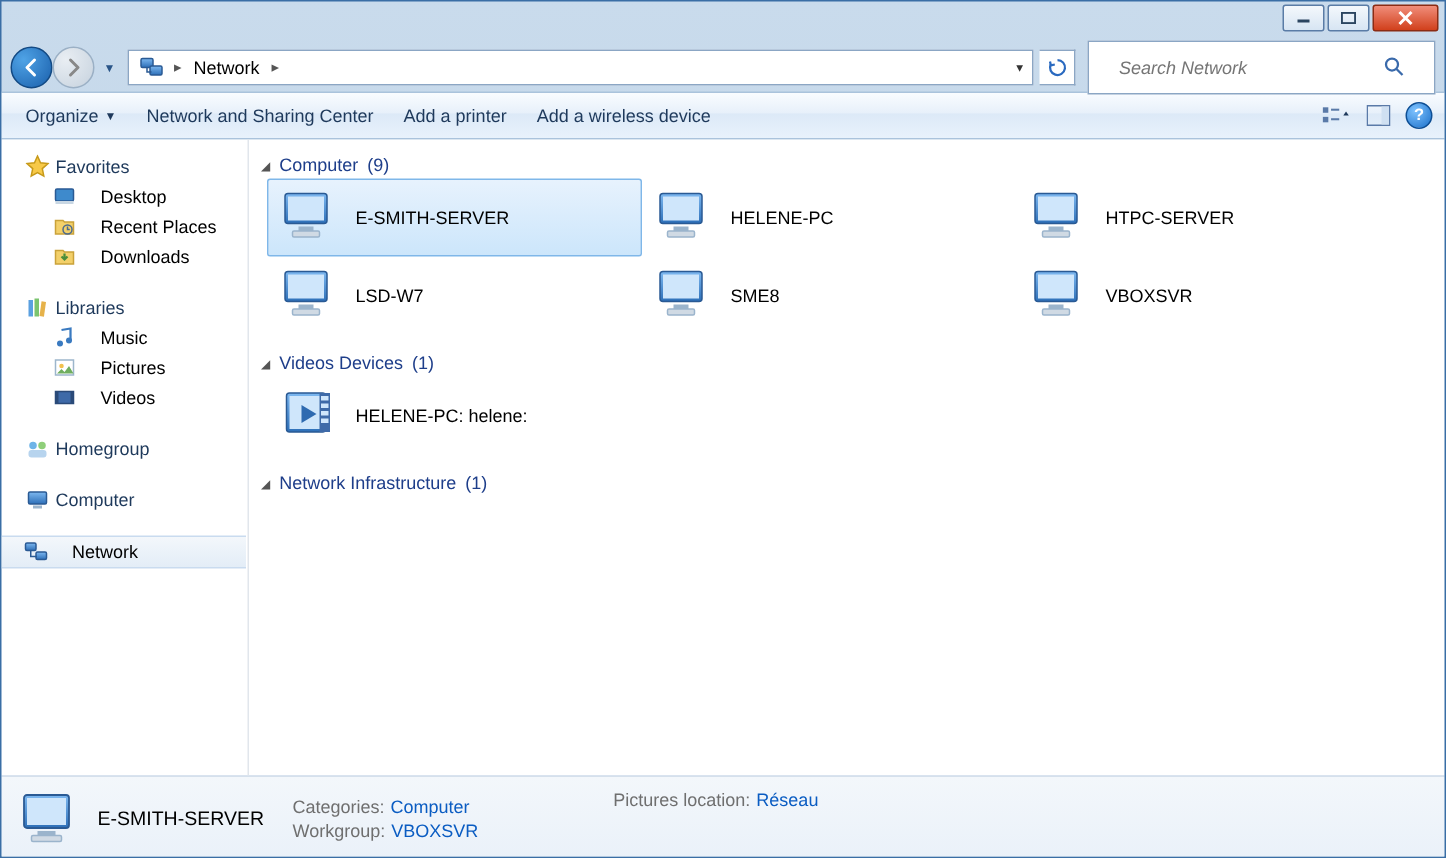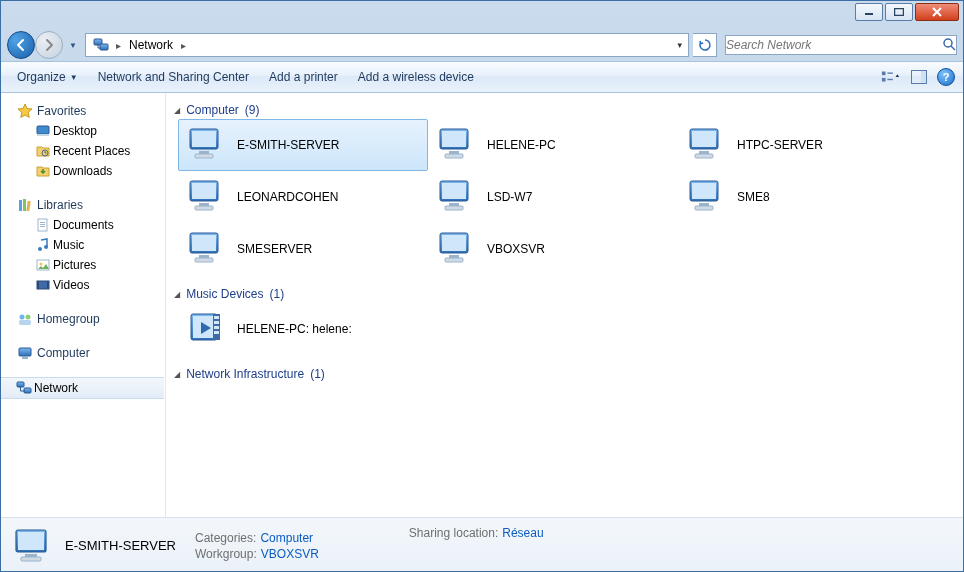--- a/index.html
+++ b/index.html
@@ -16,40 +16,40 @@
 .navbtns { display: flex; align-items: center; gap:0; }
 .roundbtn { width: 28px; height: 28px; border-radius: 50%; background: radial-gradient(circle at 30% 30%, #4fa3e6, #1a5fab); display:flex;align-items:center;justify-content:center; border:1px solid #134a84;}
 .roundbtn.fwd { background: radial-gradient(circle at 30% 30%, #e9eef3, #c6d2de); border-color:#9bb0c5;}
 .roundbtn svg{display:block;}
 .addrbar { flex: 1; height: 24px; background: #fff; border: 1px solid #8ba6c4; display: flex; align-items: center; padding: 0 2px; }
 .addrbar .neticon { width:18px;height:18px;margin:0 4px;}
 .addrbar .segment { padding: 0 6px; height:100%; display:flex;align-items:center; }
 .addrbar .arrow { color:#555; font-size:10px; padding:0 2px;}
 .addrbar .dropdown-arrow{margin-left:auto;margin-right:4px;color:#333;font-size:9px;}
 .refreshbtn { width:24px;height:24px;background:#fff;border:1px solid #8ba6c4;border-left:none;display:flex;align-items:center;justify-content:center;color:#2a5da8;}
-.searchbox { width: 232px; height: 20px; background: #fff; border: 1px solid #8ba6c4; display: flex; align-items: center; padding: 0 0; margin-left: 4px;}
+.searchbox { width: 232px; height: 36px; background: #fff; border: 1px solid #8ba6c4; display: flex; align-items: center; padding: 0 20px; margin-left: 4px;}
 .searchbox input { flex:1; border:none; outline:none; font-style: italic; color:#777; font-size:12px;}
 .searchbox .magnify{ color:#3a6aab;}
 
 
 .toolbar { height: 32px; background: linear-gradient(#f9fcff,#e7f0fa 45%,#dce9f7 46%,#e8f2fc); border-top:1px solid #aac3dc; border-bottom:1px solid #aac3dc; display:flex; align-items:center; padding:0 8px; gap:4px;}
 .tbitem { padding: 4px 8px; color:#1e395b; display:flex; align-items:center; gap:4px; border-radius:2px;text-align:right;}
 .tbitem .dd{font-size:8px;color:#1e395b;}
 .tbspacer{flex:1;}
 .tbright { display:flex;align-items:center;gap:8px;}
 .tbright .iconbtn{width:20px;height:20px;display:flex;align-items:center;justify-content:center;}
 .helpbtn{width:18px;height:18px;border-radius:50%;background:radial-gradient(circle at 35% 30%,#7fc3ff,#1a6fc9);color:#fff;display:flex;align-items:center;justify-content:center;font-weight:bold;font-size:11px;border:1px solid #0d4e94;}
 
 
 .mainarea { height: 424px; display:flex; background:#fff;}
 .sidebar { width: 165px; border-right: 1px solid #e1e6ec; padding-top: 8px; overflow:auto;}
 .sidegroup { margin-bottom: 14px; text-align: center; }
 .sidehead { display:flex; align-items:center; gap:4px; padding: 2px 4px 2px 16px; color:#1e395b;}
 .sidehead.plain{padding-left:16px;}
-.sideitem { display:flex; align-items:center; gap:2px; padding: 2px 4px 2px 34px; color:#000;}
+.sideitem { display:flex; align-items:center; gap:16px; padding: 2px 4px 2px 34px; color:#000;}
 .sideitem.selected-row{background:linear-gradient(#f3f7fb,#e3edf7);border:1px solid #c9dbef;border-left:none;border-right:none;padding-left:15px;margin-right:1px;}
 .ico{width:16px;height:16px;display:inline-flex;align-items:center;justify-content:center;}
 
 
 .content { flex:1; overflow:auto; padding: 8px 4px 8px 4px;}
 .cat{margin-bottom:10px;}
 .cathead { display:flex; align-items:center; gap:6px; padding:2px 4px; color:#1e3e8a;}
 .cathead .expand{color:#555;font-size:8px;}
 .cathead .name{color:#1e3e8a;} .cathead .count{color:#1e3e8a;}
 .catbody { display:flex; flex-wrap:wrap; padding-left:8px;}
@@ -225,31 +225,20 @@
               <rect x="6" y="2" width="3" height="12" fill="#7bc46f"></rect>
               <rect x="10" y="4" width="3" height="10" fill="#e6b24a" transform="rotate(8 11.5 9)"></rect>
             </svg>
           </span>
         <span>Libraries</span>
       </div>
       <div class="libitems">
           <div class="sideitem">
             <span class="ico">
               <svg width="16" height="16" viewBox="0 0 16 16">
-                <rect x="3" y="2" width="9" height="12" fill="#fff" stroke="#9db6cc"></rect>
-                <rect x="5" y="5" width="5" height="1" fill="#9db6cc"></rect>
-                <rect x="5" y="7" width="5" height="1" fill="#9db6cc"></rect>
-                <rect x="5" y="9" width="5" height="1" fill="#9db6cc"></rect>
-              </svg>
-            </span>
-            <span>Documents</span>
-          </div>
-          <div class="sideitem">
-            <span class="ico">
-              <svg width="16" height="16" viewBox="0 0 16 16">
                 <path d="M6 3 l6 -1 v8" stroke="#3a7ac0" fill="none" stroke-width="1.5"></path>
                 <circle cx="5" cy="12" r="2" fill="#3a7ac0"></circle>
                 <circle cx="11" cy="10" r="2" fill="#3a7ac0"></circle>
               </svg>
             </span>
             <span>Music</span>
           </div>
           <div class="sideitem">
             <span class="ico">
               <svg width="16" height="16" viewBox="0 0 16 16">
@@ -344,64 +333,46 @@
               </svg></span>
             <span class="netlabel">HTPC-SERVER</span>
           </div>
           <div class="networkitem">
             <span class="pcico"><svg width="42" height="42" viewBox="0 0 42 42">
                 <rect x="5" y="5" width="28" height="20" rx="2" fill="url(#scrblue)" stroke="#2a5a94" stroke-width="1"></rect>
                 <rect x="7" y="7" width="24" height="16" fill="#cfe6fb"></rect>
                 <rect x="14" y="27" width="10" height="3" fill="#9bb4cc"></rect>
                 <rect x="10" y="30" width="18" height="4" rx="1" fill="#d0dae4" stroke="#9bb4cc"></rect>
               </svg></span>
-            <span class="netlabel">LEONARDCOHEN</span>
-          </div>
-          <div class="networkitem">
-            <span class="pcico"><svg width="42" height="42" viewBox="0 0 42 42">
-                <rect x="5" y="5" width="28" height="20" rx="2" fill="url(#scrblue)" stroke="#2a5a94" stroke-width="1"></rect>
-                <rect x="7" y="7" width="24" height="16" fill="#cfe6fb"></rect>
-                <rect x="14" y="27" width="10" height="3" fill="#9bb4cc"></rect>
-                <rect x="10" y="30" width="18" height="4" rx="1" fill="#d0dae4" stroke="#9bb4cc"></rect>
-              </svg></span>
             <span class="netlabel">LSD-W7</span>
           </div>
           <div class="networkitem">
             <span class="pcico"><svg width="42" height="42" viewBox="0 0 42 42">
                 <rect x="5" y="5" width="28" height="20" rx="2" fill="url(#scrblue)" stroke="#2a5a94" stroke-width="1"></rect>
                 <rect x="7" y="7" width="24" height="16" fill="#cfe6fb"></rect>
                 <rect x="14" y="27" width="10" height="3" fill="#9bb4cc"></rect>
                 <rect x="10" y="30" width="18" height="4" rx="1" fill="#d0dae4" stroke="#9bb4cc"></rect>
               </svg></span>
             <span class="netlabel">SME8</span>
-          </div>
-          <div class="networkitem">
-            <span class="pcico"><svg width="42" height="42" viewBox="0 0 42 42">
-                <rect x="5" y="5" width="28" height="20" rx="2" fill="url(#scrblue)" stroke="#2a5a94" stroke-width="1"></rect>
-                <rect x="7" y="7" width="24" height="16" fill="#cfe6fb"></rect>
-                <rect x="14" y="27" width="10" height="3" fill="#9bb4cc"></rect>
-                <rect x="10" y="30" width="18" height="4" rx="1" fill="#d0dae4" stroke="#9bb4cc"></rect>
-              </svg></span>
-            <span class="netlabel">SMESERVER</span>
           </div>
           <div class="networkitem">
             <span class="pcico"><svg width="42" height="42" viewBox="0 0 42 42">
                 <rect x="5" y="5" width="28" height="20" rx="2" fill="url(#scrblue)" stroke="#2a5a94" stroke-width="1"></rect>
                 <rect x="7" y="7" width="24" height="16" fill="#cfe6fb"></rect>
                 <rect x="14" y="27" width="10" height="3" fill="#9bb4cc"></rect>
                 <rect x="10" y="30" width="18" height="4" rx="1" fill="#d0dae4" stroke="#9bb4cc"></rect>
               </svg></span>
             <span class="netlabel">VBOXSVR</span>
           </div>
         </div>
       </div>
       <div class="cat">
         <div class="cathead">
           <span class="expand">◢</span>
-          <span class="name">Music Devices</span> 
+          <span class="name">Videos Devices</span> 
           <span class="count">(1)</span>
         </div>
         <div class="catbody">
           <div class="networkitem">
             <span class="pcico"><svg width="42" height="42" viewBox="0 0 42 42">
                 <rect x="6" y="6" width="26" height="26" rx="2" fill="url(#scrblue)" stroke="#2a5a94"></rect>
                 <rect x="8" y="8" width="22" height="22" fill="#cfe6fb"></rect>
                 <path d="M16 14 v12 l10 -6 z" fill="#2e6ab0"></path>
                 <rect x="28" y="6" width="7" height="26" fill="#3e6aa8"></rect>
                 <rect x="29" y="8" width="5" height="3" fill="#cfe6fb"></rect>
@@ -440,17 +411,17 @@
         <span class="k">Categories:</span>
         <span class="v">Computer</span>
       </div>
     <div class="kv">
         <span class="k">Workgroup:</span>
         <span class="v">VBOXSVR</span>
       </div>
   </div>
   <div class="kvcol" style="margin-left:80px;align-self:flex-start;margin-top:4px;">
     <div class="kv">
-        <span class="k">Sharing location:</span>
+        <span class="k">Pictures location:</span>
         <span class="v">Réseau</span>
       </div>
   </div>
 </div>
 
 </body></html>

